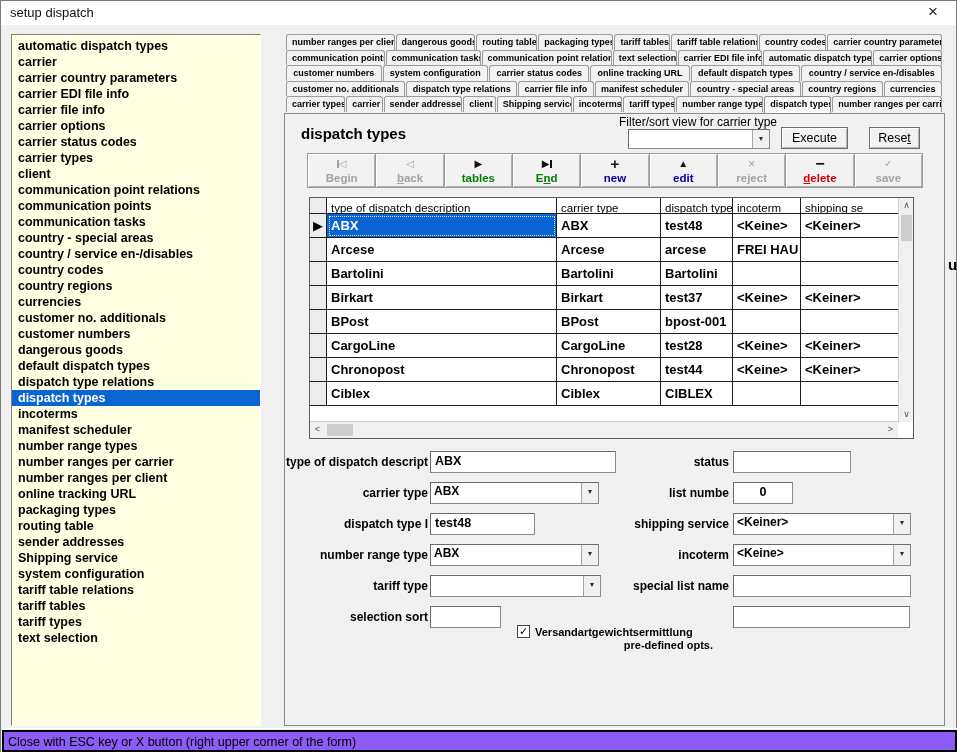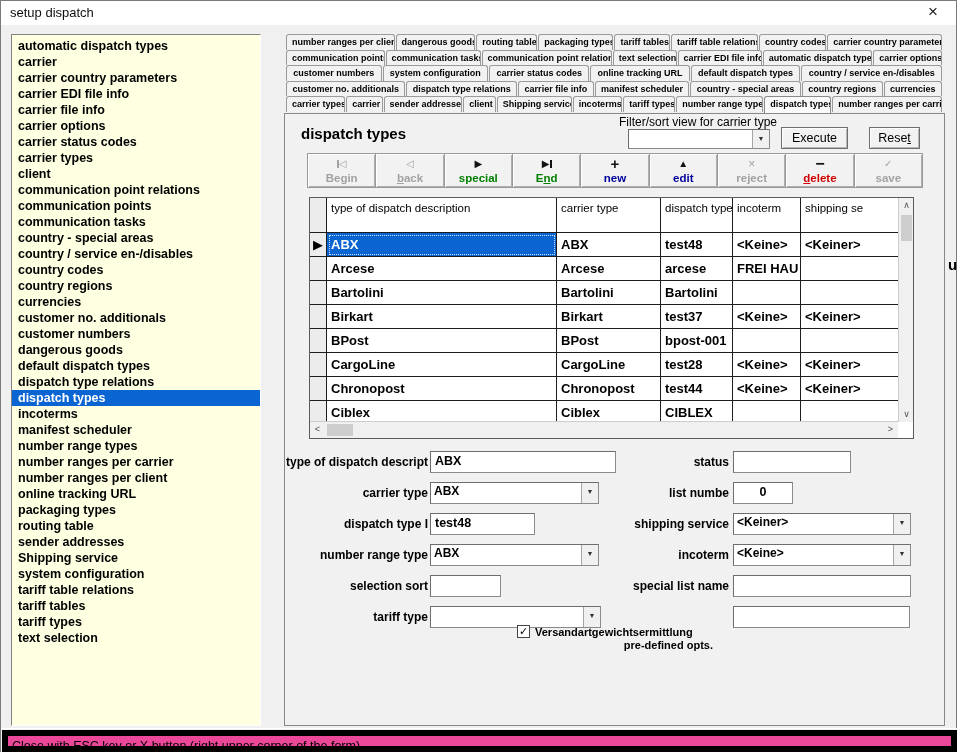--- a/index.html
+++ b/index.html
@@ -11,22 +11,22 @@
   
   #titlebar { position:absolute; left:0; top:0; width:100%; height:24px;
     background:#ffffff; }
   #title-text { position:absolute; left:9px; top:4px; font-size:13px; color:#101010; }
   #close-btn { position:absolute; right:10px; top:0; width:26px; height:23px;
     text-align:center; font-size:17px; font-weight:300; color:#222; line-height:22px; }
 
   
   #statusbar { position:absolute; left:0; top:727px; width:957px; height:25px;
     background:#f0f0f0; border-top:1px solid #ffffff; }
-  #statusbar .inner { position:absolute; inset:1px; border:6px solid #000000;
-    background:#ec4899; }
+  #statusbar .inner { position:absolute; inset:1px; border:2px solid #000000;
+    background:#8b5cf6; }
   #status-text { position:absolute; left:4px; top:3px; font-size:12.5px; color:#000; }
 
   
   #sidebar { position:absolute; left:10px; top:33px; width:250px; height:692px;
     background:#ffffe1; border:1px solid; border-color:#828282 #ffffff #ffffff #828282;
     overflow:hidden; padding-top:3px; }
   .sb-item { height:16px; line-height:16px; padding-left:6px; font-size:12.5px;
     font-weight:bold; color:#000; white-space:nowrap; }
   .sb-item.selected { background:#0a64d2; color:#fff; }
 
@@ -76,21 +76,21 @@
   .tb-btn.disabled .tb-icon, .tb-btn.disabled .tb-lbl { color:#a2a2a2; }
   .clr-green { color:#008000; } .clr-navy { color:#00009b; } .clr-red { color:#d00000; }
 
   
   #grid { position:absolute; left:24px; top:83px; width:605px; height:242px;
     background:#fff; border:1px solid #5c5c5c; }
   #grid-main { position:absolute; left:0; top:0; width:588px; height:224px; overflow:hidden; }
   .grow, #grid-header { display:flex; }
   .gcell { border-right:1px solid #1d1d1d; border-bottom:1px solid #1d1d1d;
     overflow:hidden; white-space:nowrap; padding:0 4px; background:#fff; }
-  .ghead { height:35px; line-height:20px; font-size:11.5px; font-weight:normal; }
+  .ghead { height:16px; line-height:20px; font-size:11.5px; font-weight:normal; }
   .grow .gcell { height:24px; line-height:23px; font-size:13px; font-weight:bold; }
   .gsel { width:17px; flex:0 0 17px; background:#ececec; padding:0;
     text-align:center; font-size:9px; line-height:23px; color:#000; }
   .c0 { width:230px; flex:0 0 230px; } .c1 { width:104px; flex:0 0 104px; }
   .c2 { width:72px; flex:0 0 72px; }  .c3 { width:68px; flex:0 0 68px; }
   .c4 { width:97px; flex:0 0 97px; border-right:none; }
   .selcell { background:#0a64d2; color:#fff; outline:1px dotted #cfe0ff; outline-offset:-3px; }
 
   
   .sb-track { position:absolute; background:#f0f0f0; }
@@ -252,21 +252,21 @@
           <div class="tb-btn disabled">
             <span class="tb-icon ic-nav-begin"><span class="bar"></span>◁</span>
             <span class="tb-lbl">Begin</span>
           </div>
           <div class="tb-btn disabled">
             <span class="tb-icon ic-nav-back">◁</span>
             <span class="tb-lbl"><u>b</u>ack</span>
           </div>
           <div class="tb-btn">
             <span class="tb-icon ic-nav-forward">▶</span>
-            <span class="tb-lbl clr-green">special</span>
+            <span class="tb-lbl clr-green">tables</span>
           </div>
           <div class="tb-btn">
             <span class="tb-icon ic-nav-end">▶<span class="bar"></span></span>
             <span class="tb-lbl clr-green">E<u>n</u>d</span>
           </div>
           <div class="tb-btn">
             <span class="tb-icon ic-plus">+</span>
             <span class="tb-lbl clr-navy">new</span>
           </div>
           <div class="tb-btn">
@@ -396,33 +396,33 @@
               <span class="tval">test48</span>
             </div>
           </div>
           <div class="frow r3">
             <span class="flabel">number range type</span>
             <div class="combo ctl">
               <span class="cval">ABX</span>
               <span class="cbtn">▼</span>
             </div>
           </div>
-          <div class="frow r5">
-            <span class="flabel">selection sort</span>
-            <div class="tfield ctl">
-              <span class="tval"></span>
-            </div>
-          </div>
           <div class="frow r4">
             <span class="flabel">tariff type</span>
             <div class="combo ctl">
               <span class="cval"></span>
               <span class="cbtn">▼</span>
             </div>
           </div>
+          <div class="frow r5">
+            <span class="flabel">selection sort</span>
+            <div class="tfield ctl">
+              <span class="tval"></span>
+            </div>
+          </div>
         </div>
       <div id="form-right">
           <div class="frow r0">
             <span class="flabel">status</span>
             <div class="tfield ctl">
               <span class="tval"></span>
             </div>
           </div>
           <div class="frow r1">
             <span class="flabel">list numbe</span>

